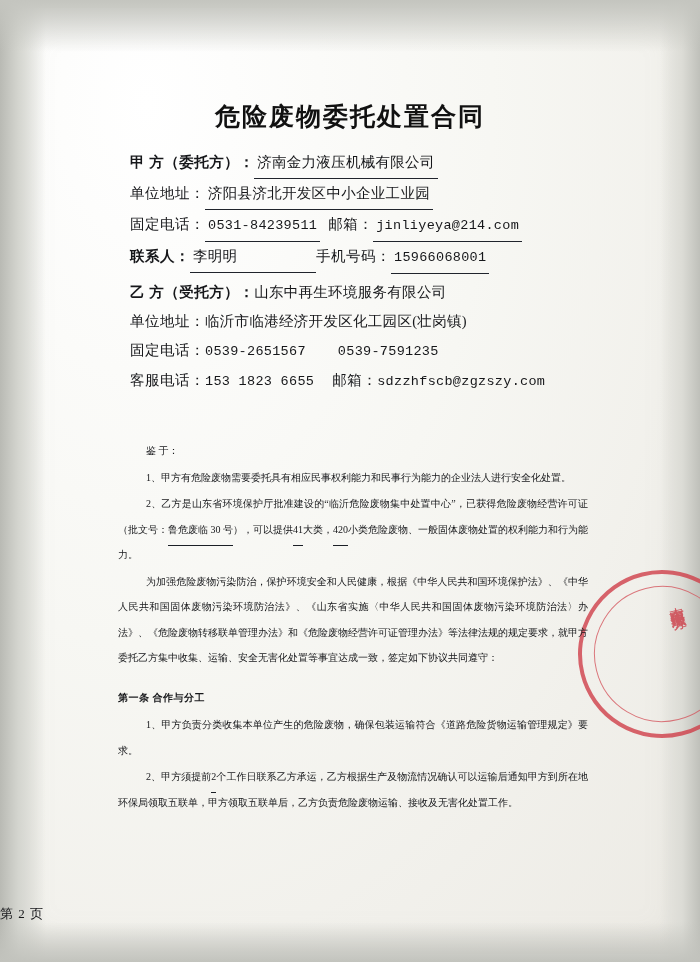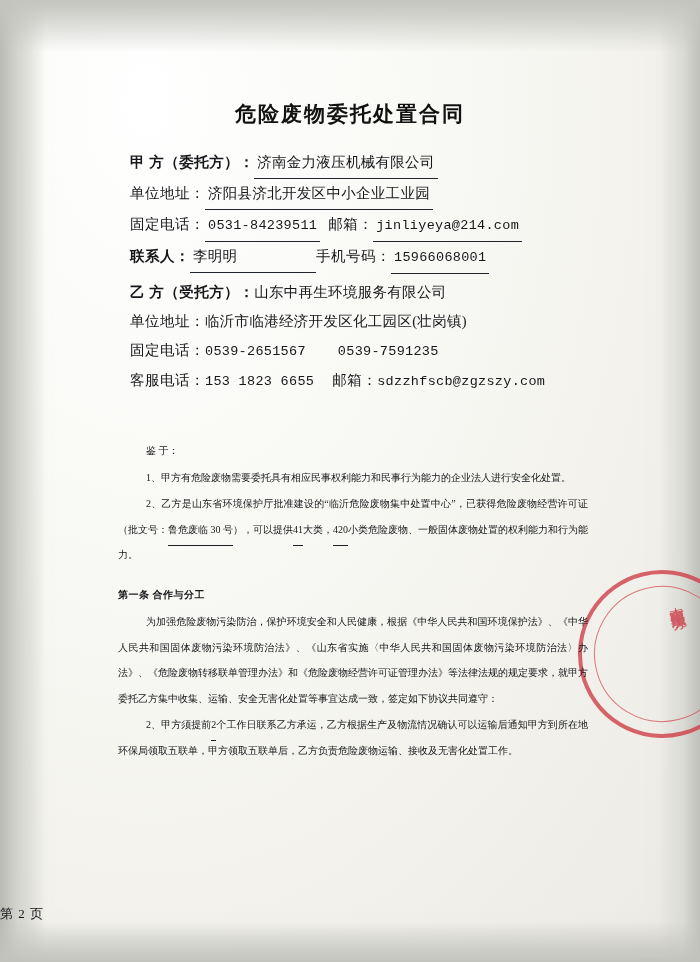--- a/index.html
+++ b/index.html
@@ -57,21 +57,21 @@
     left: 0; top: 0;
     width: 700px; height: 962px;
     color: #16171a;
   }
   .doc-title {
     position: absolute;
     top: 100px;
     left: 0;
     width: 700px;
     text-align: center;
-    font-size: 21px;
+    font-size: 25px;
     font-weight: bold;
     letter-spacing: 2px;
     font-family: "DejaVu Serif", "Liberation Serif", serif;
     color: #111;
   }
 
   
   .party-block {
     position: absolute;
     left: 130px;
@@ -251,24 +251,25 @@
     <div class="body-block">
 
       <p class="p indent1">鉴 于：</p>
 
       <p class="p indent1">1、甲方有危险废物需要委托具有相应民事权利能力和民事行为能力的企业法人进行安全化处置。</p>
 
       <p class="p indent1">
         <span>2、乙方是山东省环境保护厅批准建设的“临沂危险废物集中处置中心”，已获得危险废物经营许可证（批文号：</span><span class="u-inline">鲁危废临 30 号</span><span>），可以提供</span><span class="u-inline">41</span><span>大类，</span><span class="u-inline">420</span><span>小类危险废物、一般固体废物处置的权利能力和行为能力。</span>
       </p>
 
+      <p class="p indent1">为加强危险废物污染防治，保护环境安全和人民健康，根据《中华人民共和国环境保护法》、《中华人民共和国固体废物污染环境防治法》、《山东省实施〈中华人民共和国固体废物污染环境防治法〉办法》、《危险废物转移联单管理办法》和《危险废物经营许可证管理办法》等法律法规的规定要求，就甲方委托乙方集中收集、运输、安全无害化处置等事宜达成一致，签定如下协议共同遵守：</p>
+
       <p class="p section-head">第一条  合作与分工</p>
 
-      <p class="p indent1">为加强危险废物污染防治，保护环境安全和人民健康，根据《中华人民共和国环境保护法》、《中华人民共和国固体废物污染环境防治法》、《山东省实施〈中华人民共和国固体废物污染环境防治法〉办法》、《危险废物转移联单管理办法》和《危险废物经营许可证管理办法》等法律法规的规定要求，就甲方委托乙方集中收集、运输、安全无害化处置等事宜达成一致，签定如下协议共同遵守：</p>
-
+      <p class="p indent1">1、甲方负责分类收集本单位产生的危险废物，确保包装运输符合《道路危险货物运输管理规定》要求。</p>
 
       <p class="p indent1">
         <span>2、甲方须提前</span><span class="u-inline">2</span><span>个工作日联系乙方承运，乙方根据生产及物流情况确认可以运输后通知甲方到所在地环保局领取五联单，甲方领取五联单后，乙方负责危险废物运输、接收及无害化处置工作。</span>
       </p>
 
     </div>
 
     <div class="page-number">第 2 页</div>
 
   </div>

